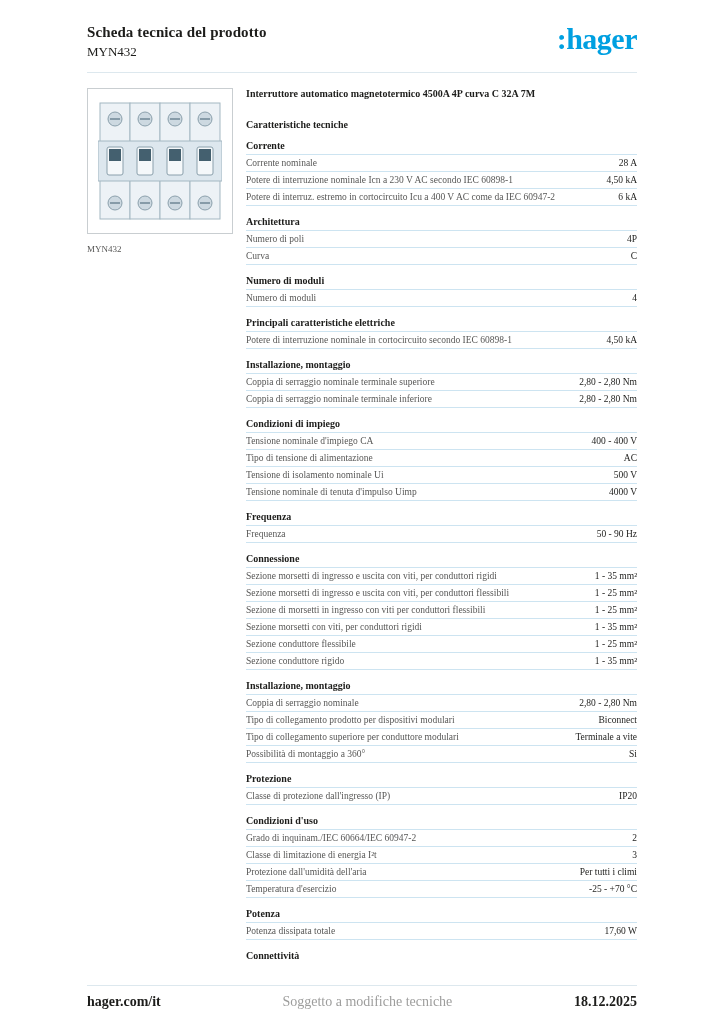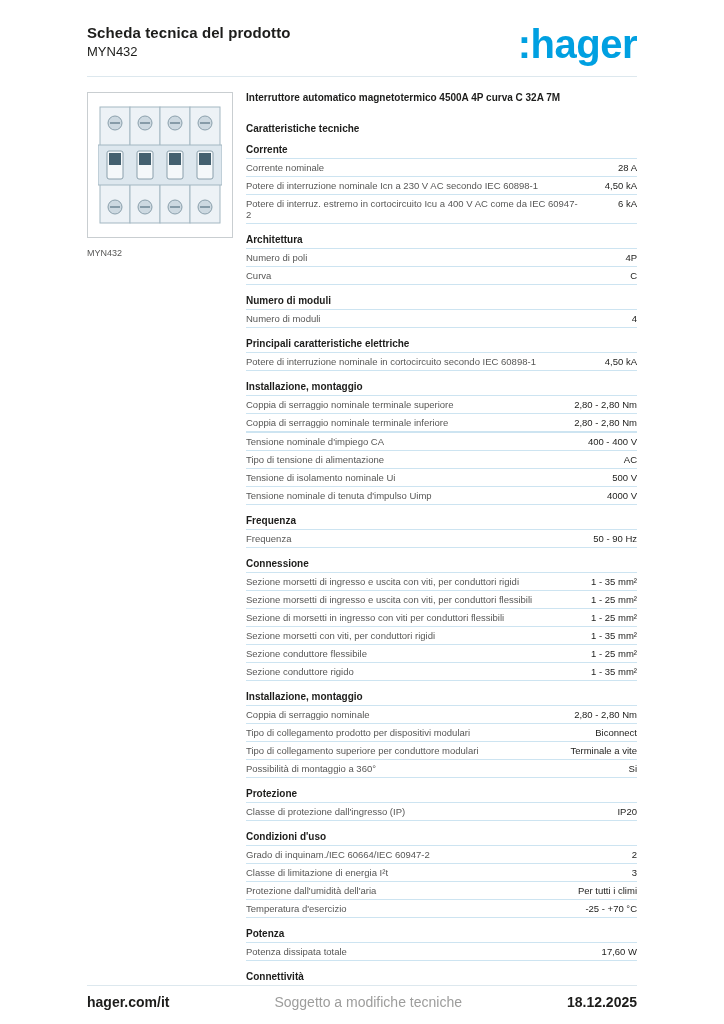--- a/index.html
+++ b/index.html
@@ -1,26 +1,26 @@
 <!DOCTYPE html>
 <html style="--accent: #00A0E1; --rowline: #cde4f1;"><head>
 <meta charset="utf-8">
 <style>
   :root{ --accent:#00A0E1; --rowline:#cde4f1; }
   *{ box-sizing:border-box; }
   html,body{ margin:0; padding:0; background:#ffffff; }
   body{ font-family:"Liberation Sans", sans-serif; color:#1d1d1b; }
   .page{ width:664px; height:1024px; margin:0 auto; padding:24px 57px 14px 57px;
-         display:flex; flex-direction:column; background:#fff; }
+         display:flex; flex-direction:column; background:#fff;font-family:Liberation Serif, serif; }
 
   
   .header{ display:flex; justify-content:space-between; align-items:flex-start; }
   .title{ font-size:15px; font-weight:bold; margin:0; letter-spacing:0.1px; }
   .code{ font-size:13px; margin-top:3px; }
-  .logo{ font-size:40px; font-weight:bold; color:var(--accent); line-height:1;
+  .logo{ font-size:30px; font-weight:bold; color:var(--accent); line-height:1;
          letter-spacing:-0.5px; }
   .rule{ border-top:1px solid #dde8ee; margin-top:12px; }
 
   
   .content{ display:flex; flex:1; margin-top:15px; overflow:hidden; }
   .aside{ width:146px; margin-right:13px; flex-shrink:0; }
   .imgbox{ width:146px; height:146px; border:1px solid #c9ced1; background:#fff;
            display:flex; align-items:center; justify-content:center; }
   .caption{ font-size:9px; color:#575756; margin-top:10px; }
   .main{ flex:1; min-width:0; }
@@ -172,20 +172,21 @@
                 <span class="label">Coppia di serraggio nominale terminale superiore</span>
                 <span class="value">2,80 - 2,80 Nm</span>
               </div>
               <div class="row">
                 <span class="label">Coppia di serraggio nominale terminale inferiore</span>
                 <span class="value">2,80 - 2,80 Nm</span>
               </div>
             </div>
           </section>
           <section>
+            <h3>Condizioni di impiego</h3>
             <div class="table">
               <div class="row">
                 <span class="label">Tensione nominale d'impiego CA</span>
                 <span class="value">400 - 400 V</span>
               </div>
               <div class="row">
                 <span class="label">Tipo di tensione di alimentazione</span>
                 <span class="value">AC</span>
               </div>
               <div class="row">

